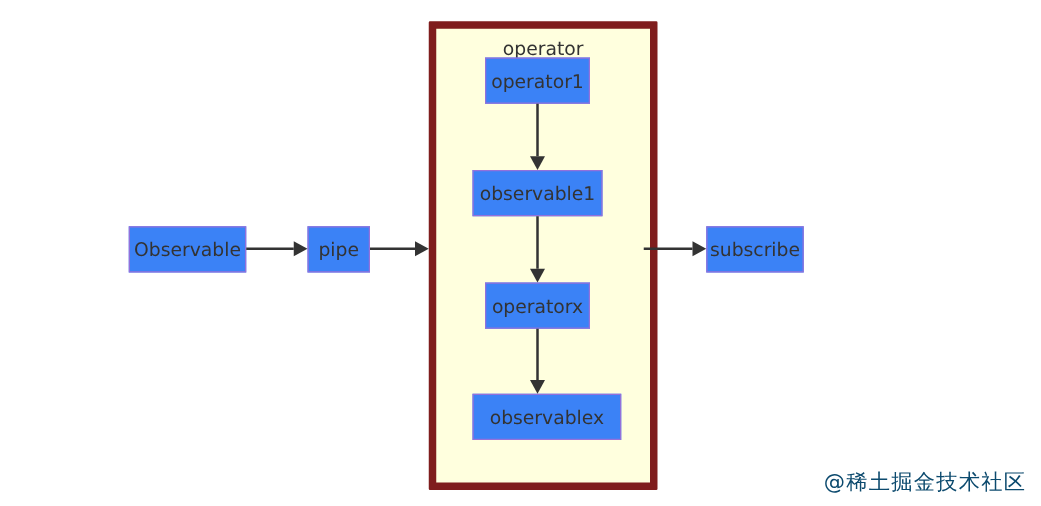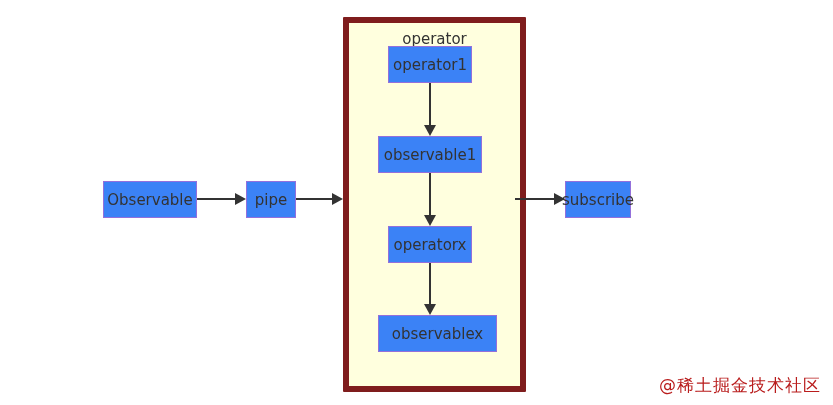--- a/index.html
+++ b/index.html
@@ -79,37 +79,37 @@
     height: 0;
     border-top: 11px solid #333333;
     border-left: 6px solid transparent;
     border-right: 6px solid transparent;
   }
   .watermark {
     position: absolute;
     right: 12px;
     bottom: 8px;
     font-size: 17px;
-    color: #b91c1c;
+    color: #0c4a6e;
     letter-spacing: 1px;
     margin-left: 34px;
   }
 </style>
 </head>
 <body>
 
 <div class="canvas">
 
   <div class="cluster">
     <div class="cluster-label">operator</div>
   </div>
 
   <div class="node" style="left:103px; top:181px; width:94px; height:37px;">Observable</div>
   <div class="node" style="left:246px; top:181px; width:50px; height:37px;">pipe</div>
-  <div class="node" style="left:565px; top:181px; width:66px; height:37px;">subscribe</div>
+  <div class="node" style="left:565px; top:181px; width:78px; height:37px;">subscribe</div>
 
   <div class="node" style="left:388px; top:46px; width:84px; height:37px;">operator1</div>
   <div class="node" style="left:378px; top:136px; width:104px; height:37px;">observable1</div>
   <div class="node" style="left:388px; top:226px; width:84px; height:37px;">operatorx</div>
   <div class="node" style="left:378px; top:315px; width:119px; height:37px;">observablex</div>
 
   <div class="arrow-h" style="left:197px; top:198px; width:38px;"></div>
   <div class="arrow-h" style="left:296px; top:198px; width:36px;"></div>
   <div class="arrow-h" style="left:515px; top:198px; width:39px;"></div>
 

